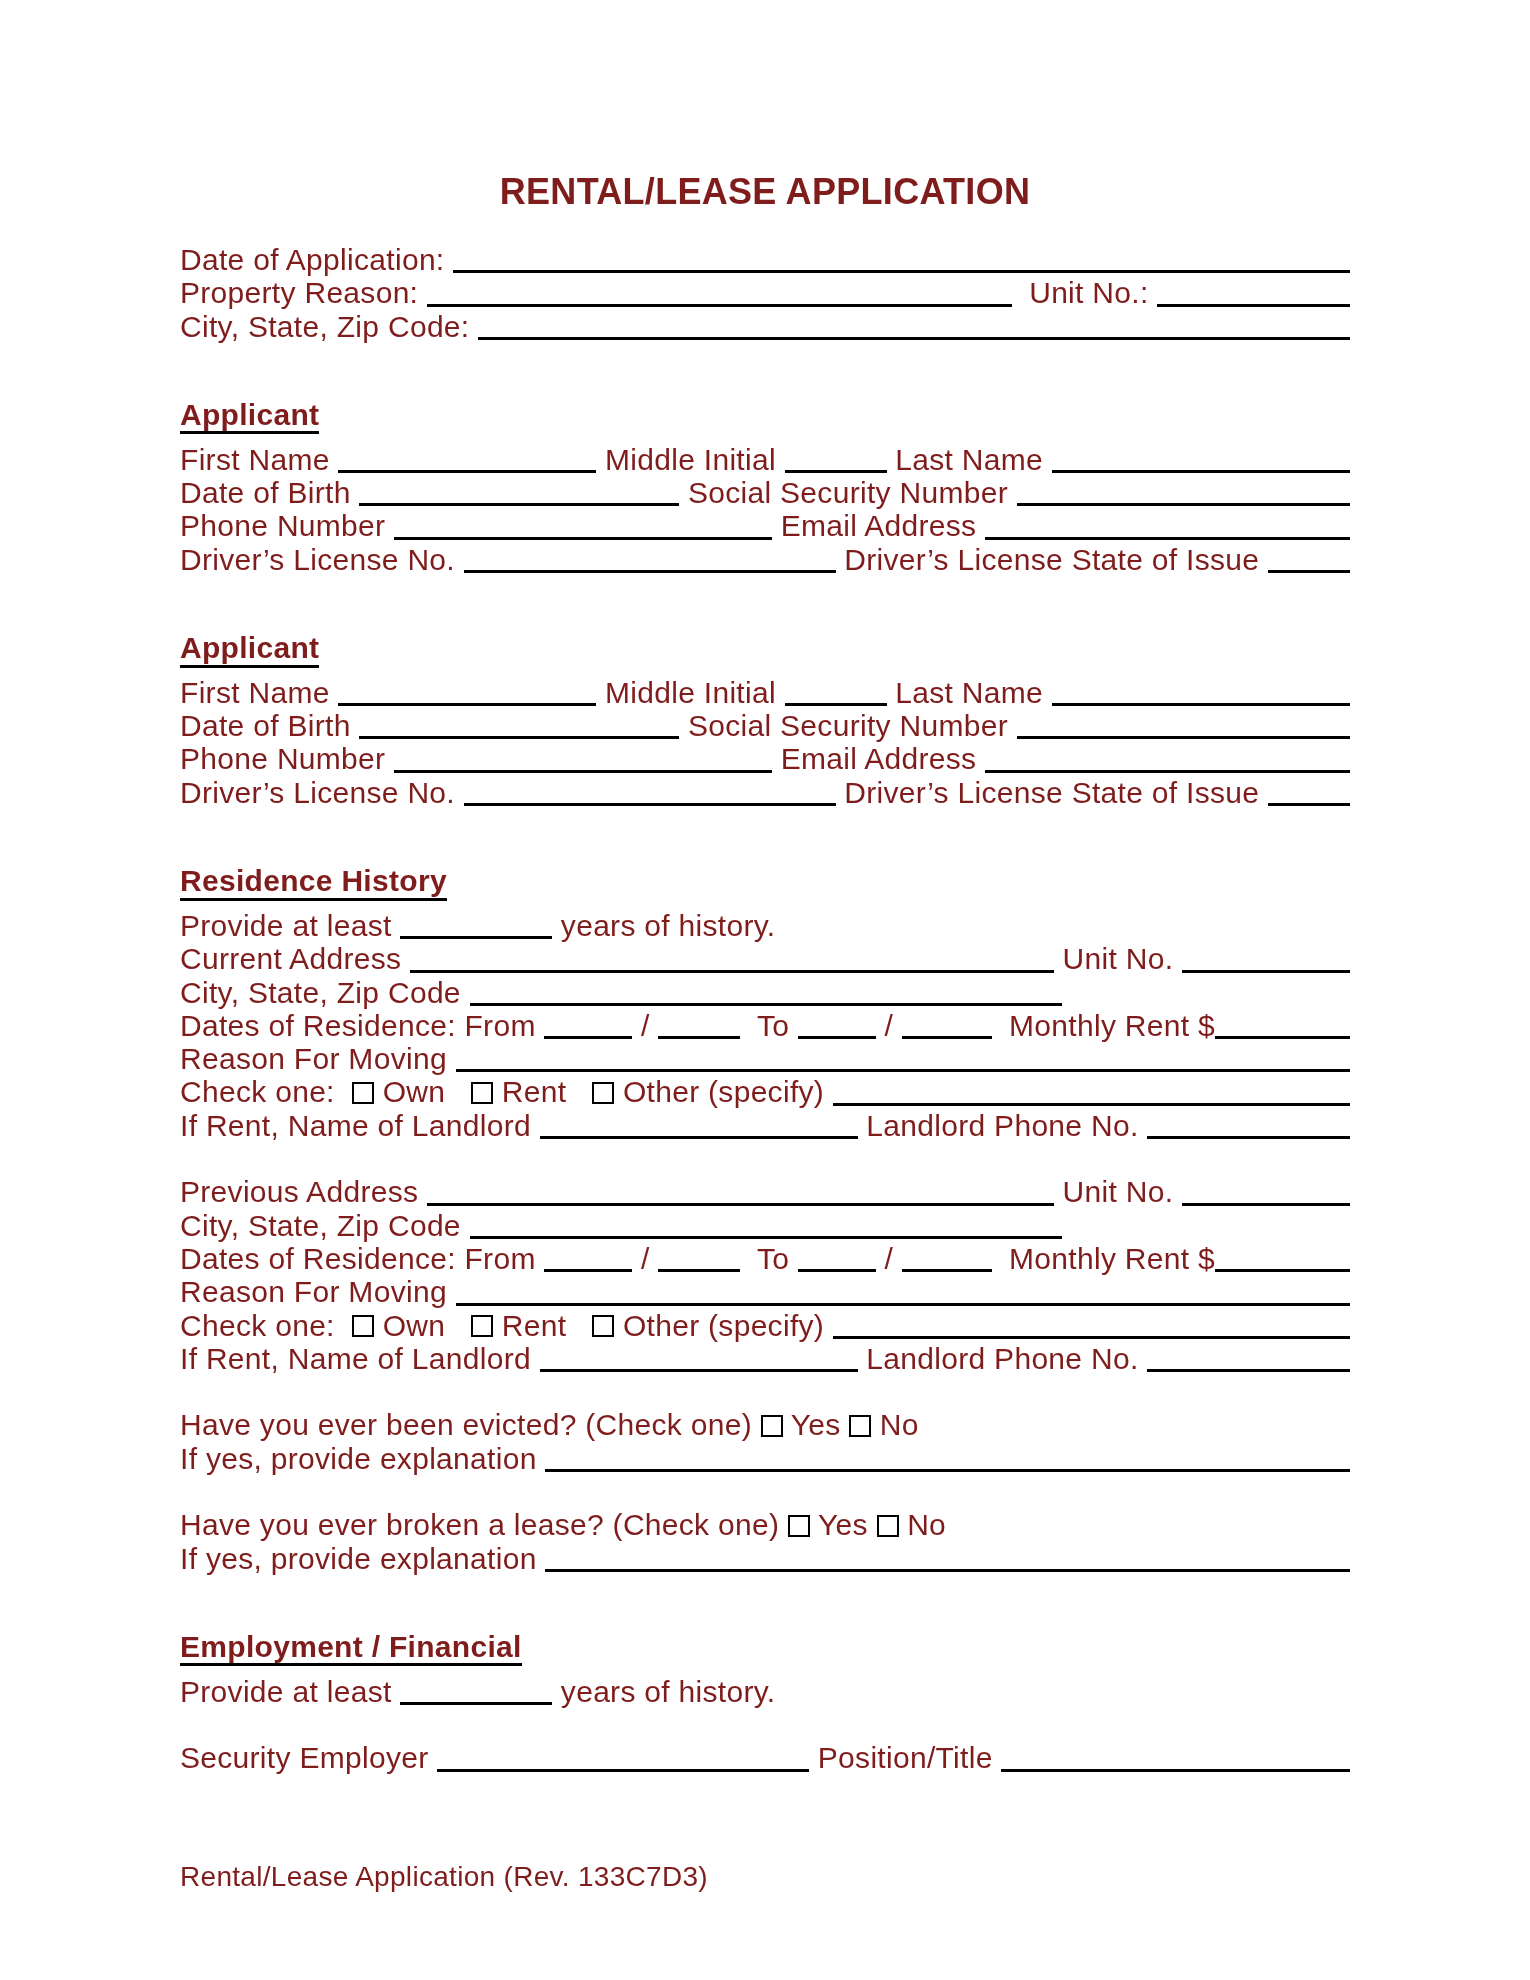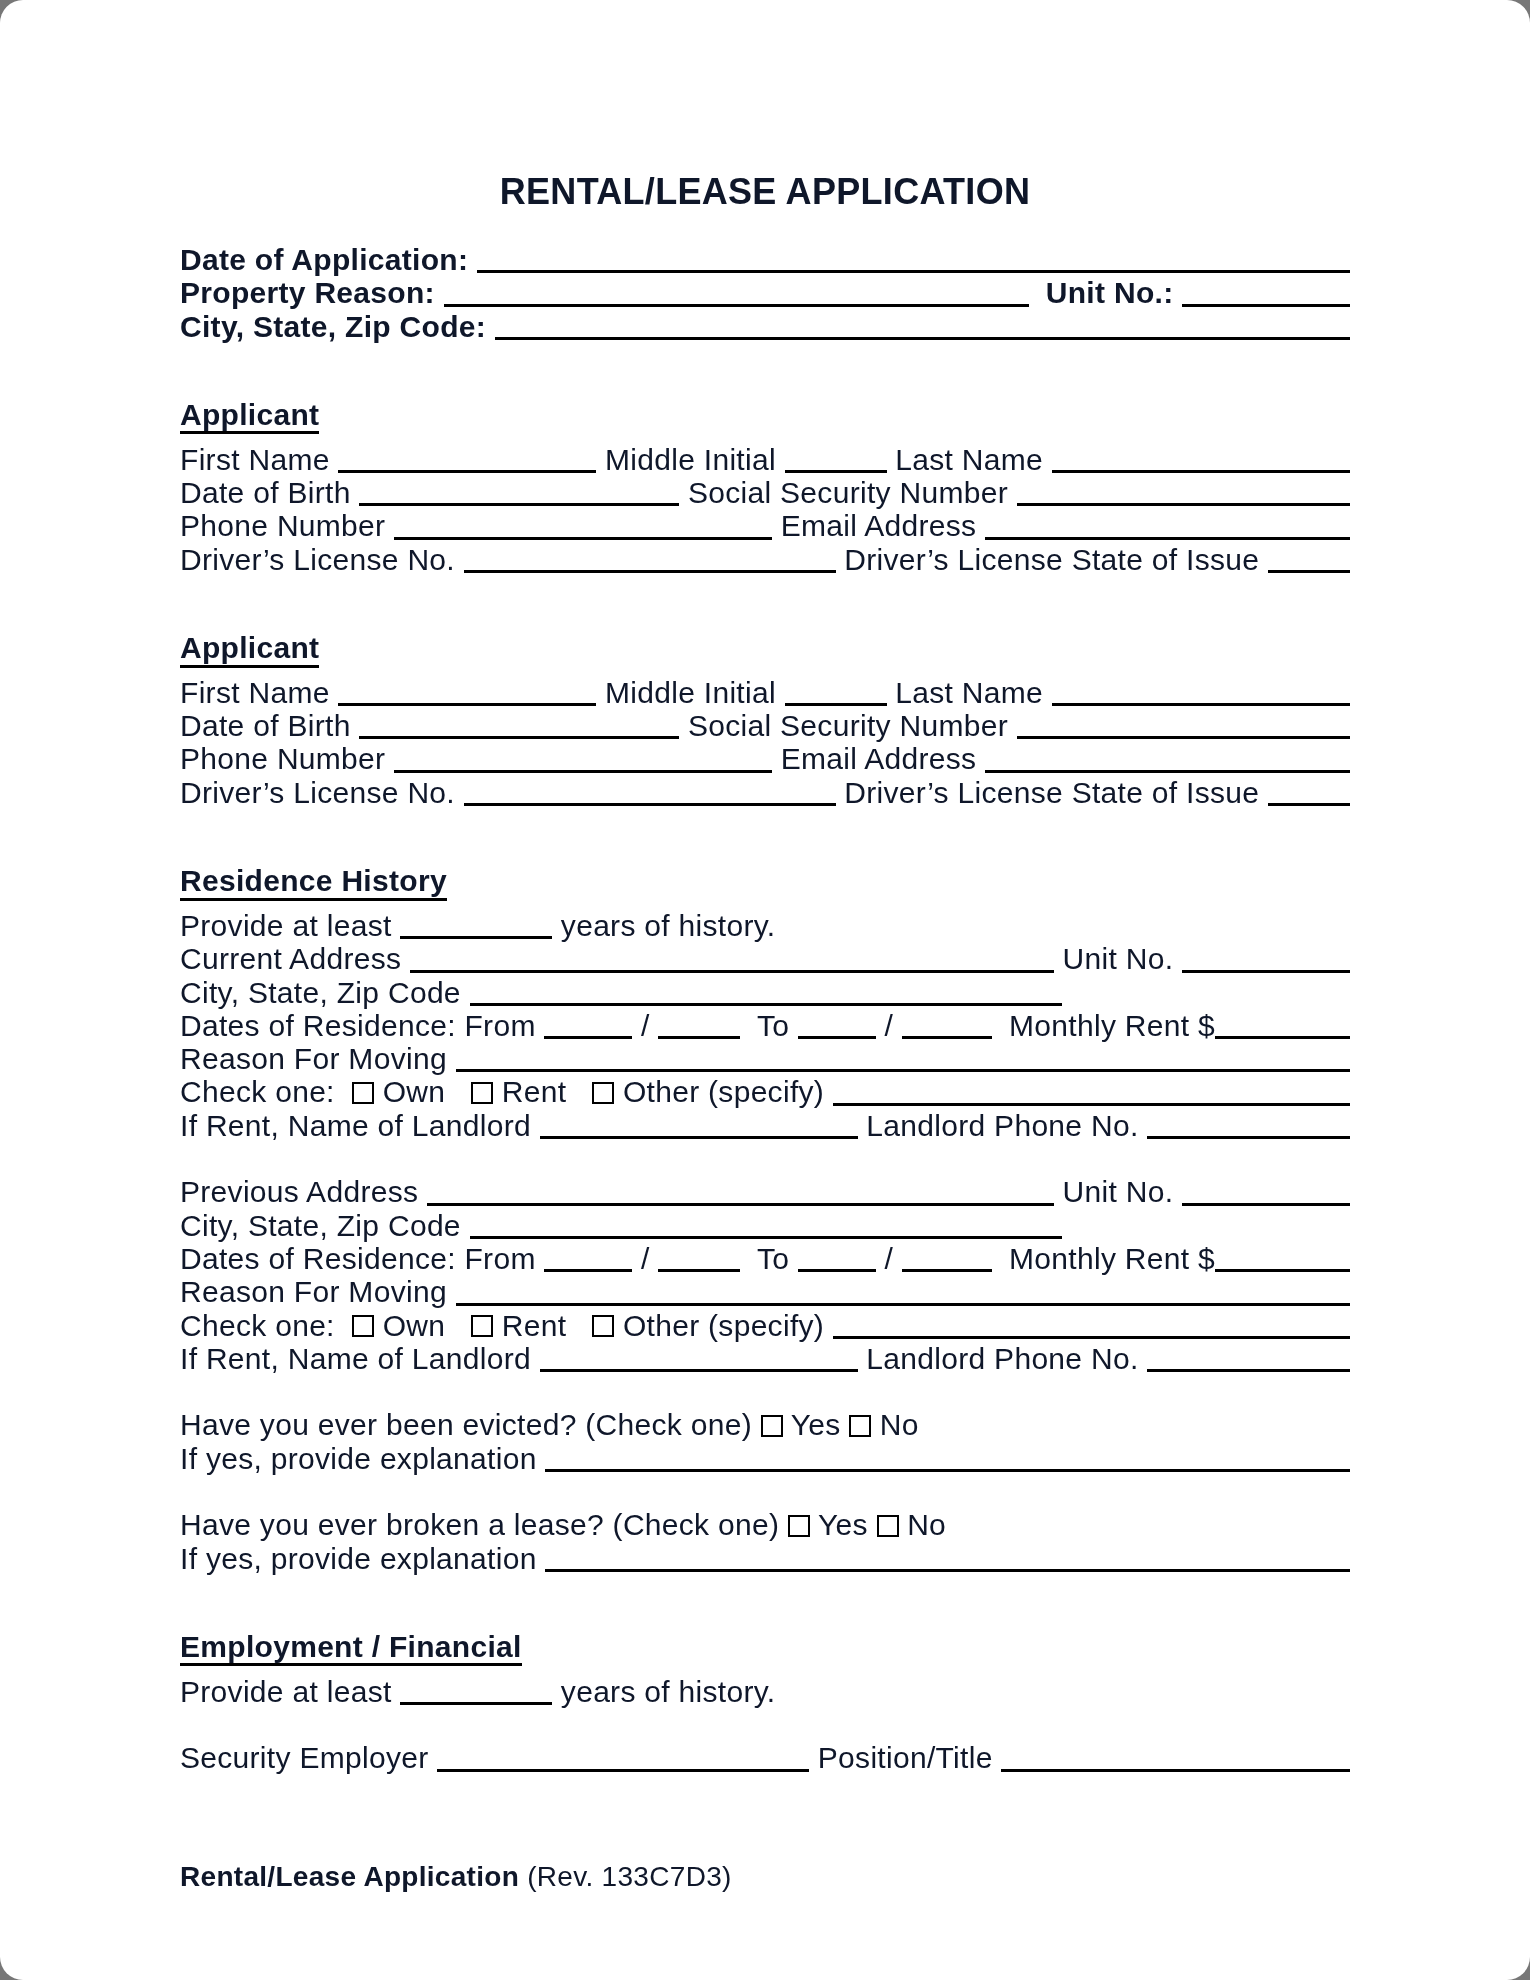--- a/index.html
+++ b/index.html
@@ -1,32 +1,32 @@
 <!DOCTYPE html>
 <html><head>
 <meta charset="utf-8">
 <style>
   html,body{margin:0;padding:0;background:#777;}
   .page{
     width:1530px;height:1980px;background:#ffffff;position:relative;
-    font-family:"Liberation Sans","DejaVu Sans",sans-serif;color:#0f172a;
-    overflow:hidden;letter-spacing:0.3px;border-radius:23px;
+    font-family:"Liberation Sans","DejaVu Sans",sans-serif;color:#7f1d1d;
+    overflow:hidden;letter-spacing:0.3px;
   }
   .title{
     margin:0;padding-top:172px;text-align:center;
     font-size:36px;font-weight:bold;line-height:40px;
   }
   #form{margin:31px 180px 0 180px;}
   .row{
     display:flex;height:33.3px;align-items:baseline;
     font-size:30px;line-height:33.3px;white-space:pre;
   }
   .row span{flex:none;}
   .t{font-weight:normal;}
-  .b{font-weight:bold;text-align:right;}
+  .b{font-weight:normal;text-align:right;}
   .h{font-weight:bold;border-bottom:3px solid #000;padding-bottom:0px;margin-top:22px;}
   .bl{height:3px;background:#000;align-self:flex-end;margin-bottom:3px;flex:none;}
   .bl.fill{flex:1 1 auto;}
   .cb{
     width:18px;height:18px;border:2px solid #000;background:#fff;
     align-self:flex-end;margin-bottom:5px;flex:none;
   }
   .footer{
     position:absolute;left:180px;top:1861px;font-size:28px;line-height:32px;white-space:pre;
   }

